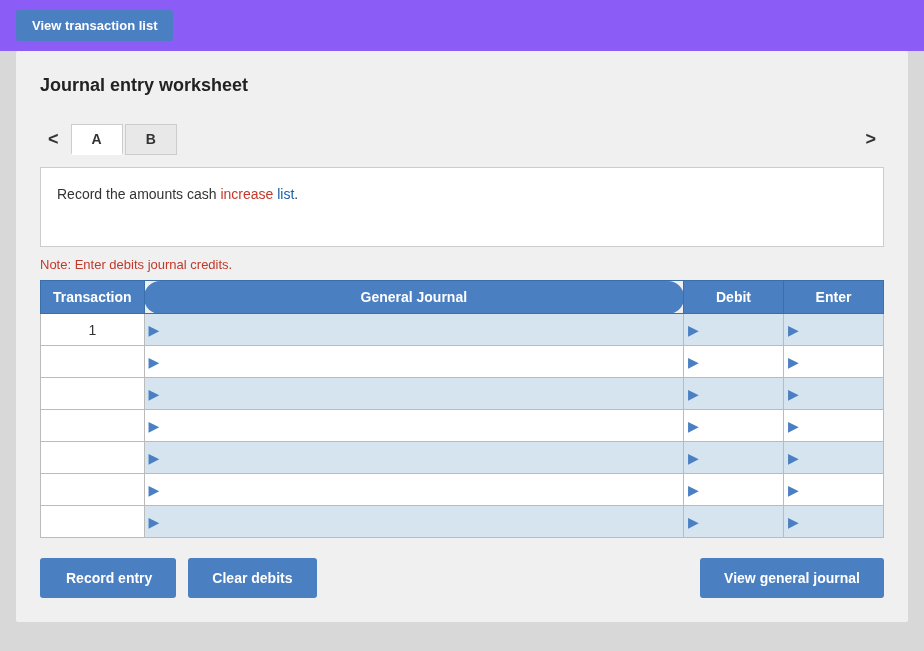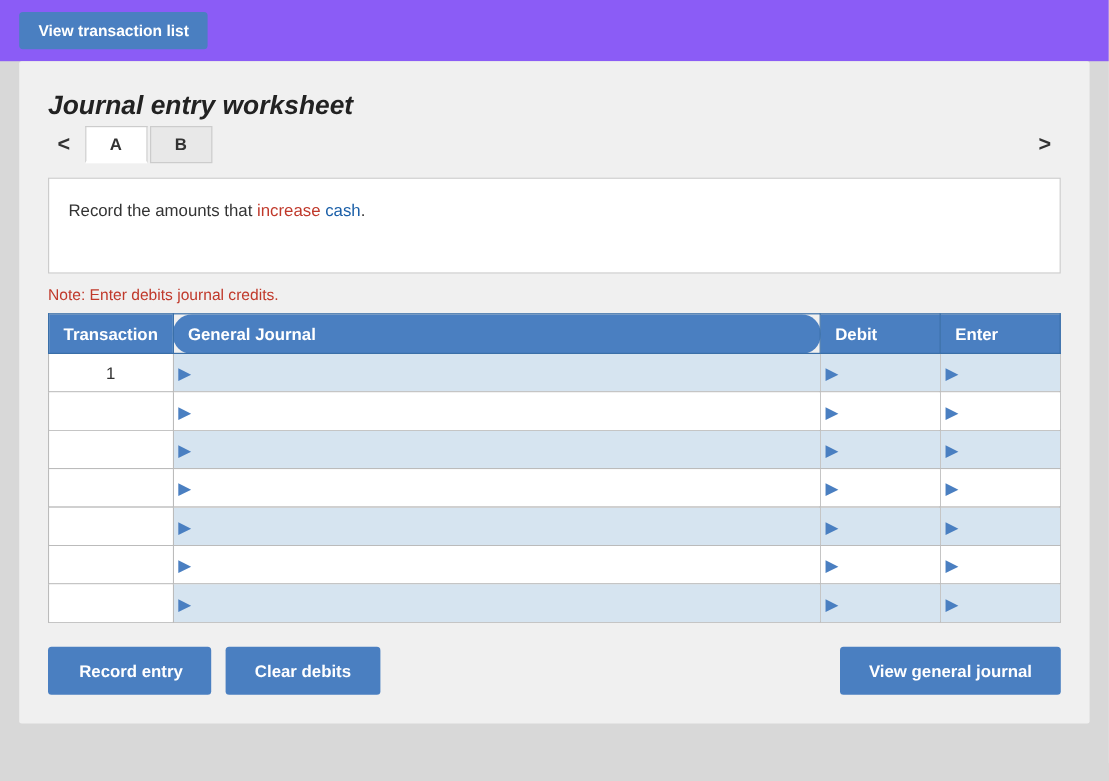--- a/index.html
+++ b/index.html
@@ -28,25 +28,24 @@
     }
 
     .main-container {
       background: #f0f0f0;
       margin: 0 16px 16px 16px;
       padding: 24px;
       border-radius: 2px;
     }
 
     .worksheet-title {
-      font-size: 22px;
+      font-size: 18px;
       font-weight: bold;
       color: #222;
-      margin-bottom: 4px;
-      font-style: italic;
+      margin-bottom: 28px;
     }
 
     .tabs-row {
       display: flex;
       align-items: center;
       margin-bottom: 12px;
       position: relative;
     }
 
     .tab-nav-btn {
@@ -118,21 +117,21 @@
     .journal-table {
       width: 100%;
       border-collapse: collapse;
       margin-bottom: 20px;
     }
 
     .journal-table th {
       background: #4a7fc1;
       color: white;
       padding: 8px 12px;
-      text-align: left;
+      text-align: center;
       font-weight: bold;
       font-size: 14px;
       border: 1px solid #3a6fa8;
     }
 
     .journal-table th.transaction-col {
       width: 100px;
     }
 
     .journal-table th.journal-col {
@@ -234,21 +233,21 @@
   <div class="tabs-row">
     <button class="tab-nav-btn">&lt;</button>
     <div class="tabs">
       <div class="tab active">A</div>
       <div class="tab inactive">B</div>
     </div>
     <button class="tab-nav-btn" style="position:absolute;right:0;">&gt;</button>
   </div>
 
   <div class="instruction-box">
-    <span>Record the amounts that </span><span class="highlight-increase">increase</span><span> </span><span class="highlight-cash">cash</span><span>.</span>
+    <span>Record the amounts cash </span><span class="highlight-increase">increase</span><span> </span><span class="highlight-cash">list</span><span>.</span>
   </div>
 
   <div class="note-text">Note: Enter debits journal credits.</div>
 
   <table class="journal-table">
     <thead>
       <tr>
         <th class="transaction-col">Transaction</th>
         <th class="journal-col">General Journal</th>
         <th class="debit-col">Debit</th>

